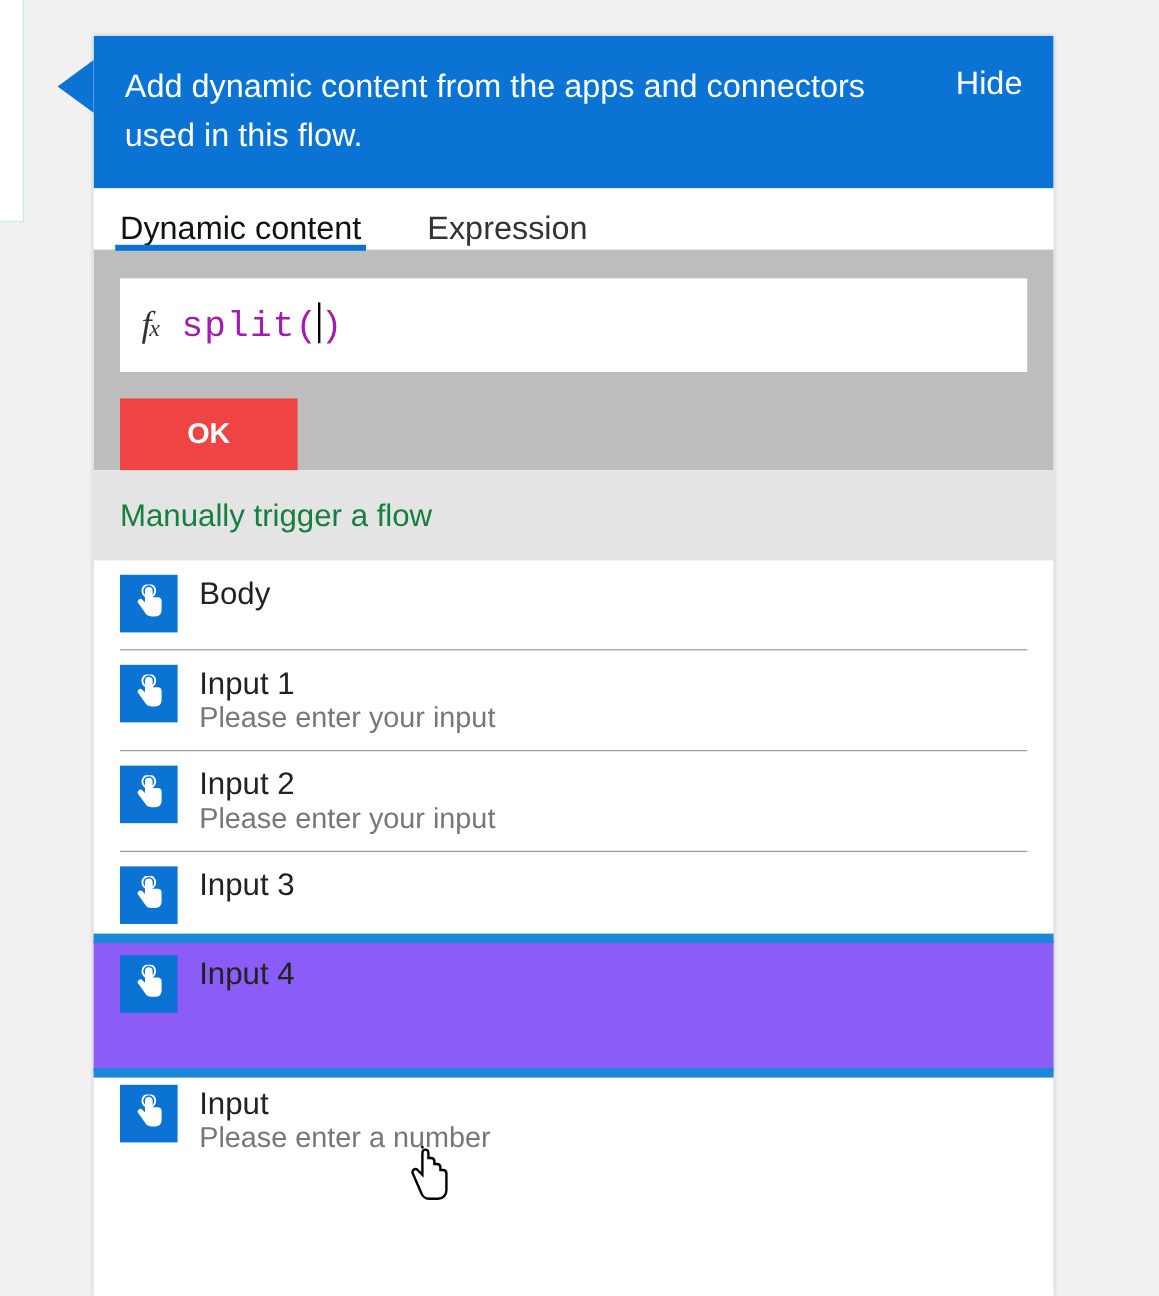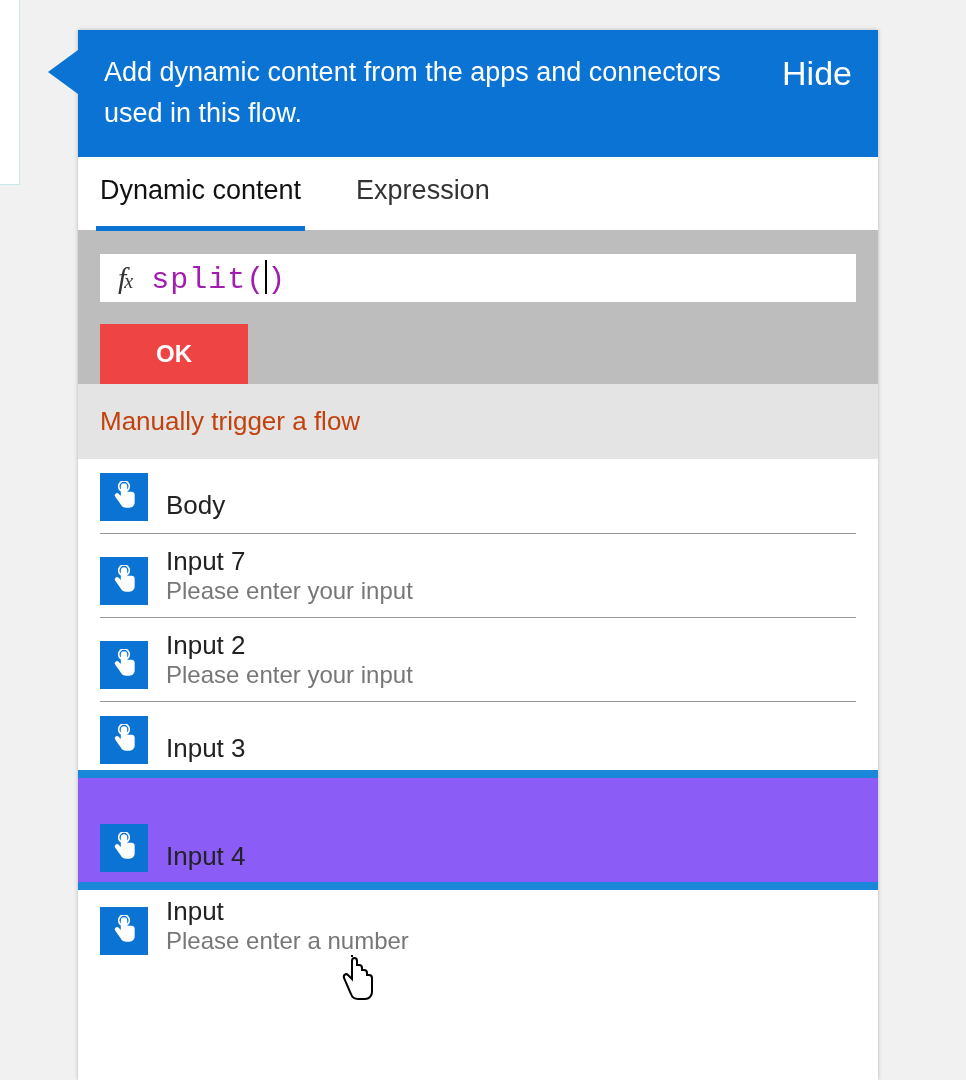--- a/index.html
+++ b/index.html
@@ -56,37 +56,37 @@
     display: flex;
     align-items: flex-start;
     justify-content: space-between;
   }
   .header-desc {
     font-size: 27px;
     line-height: 1.5;
     max-width: 640px;
   }
   .header-hide {
-    font-size: 34px;
+    font-size: 27px;
     padding-top: 2px;
     cursor: pointer;
     margin-left: 48px;
   }
 
   
   .tabs {
     display: flex;
     gap: 55px;
     padding: 18px 0 0 22px;
     background: #ffffff;
   }
   .tab {
     font-size: 27px;
     color: #333;
-    padding-bottom: 24px;
+    padding-bottom: 2px;
     cursor: pointer;
     position: relative;
   }
   .tab.active {
     color: #111;
     font-weight: 400;
   }
   .tab.active::after {
     content: "";
     position: absolute;
@@ -97,21 +97,21 @@
     background: #0a73d4;
   }
 
   
   .formula-area {
     background: #bdbdbd;
     padding: 24px 22px 0 22px;
   }
   .formula-input {
     background: #ffffff;
-    height: 48px;
+    height: 78px;
     display: flex;
     align-items: center;
     padding: 0 18px;
     gap: 20px;
   }
   .fx {
     font-family: "Times New Roman", serif;
     font-style: italic;
     font-size: 30px;
     color: #333;
@@ -139,35 +139,35 @@
     border: none;
     font-size: 24px;
     font-weight: 600;
     padding: 16px 56px;
     cursor: pointer;
   }
 
   
   .section-title {
     background: #e4e4e4;
-    color: #c2410c;
+    color: #15803d;
     font-size: 26px;
     padding: 22px 22px;
     margin-top: 0;
   }
 
   
   .items {
     display: flex;
     flex-direction: column;
     padding: 0;
   }
   .item {
     display: flex;
-    align-items: flex-end;
+    align-items: flex-start;
     gap: 18px;
     padding: 12px 22px 12px 22px;
     cursor: pointer;
     position: relative;
     min-height: 74px;
   }
   .item-divider {
     height: 1px;
     background: #9a9a9a;
     margin: 0 22px;
@@ -259,21 +259,21 @@
     <div class="item-divider"></div>
 
     <div class="item">
       <div class="item-icon">
         <svg viewBox="0 0 24 30">
             <path d="M12 2a3 3 0 0 0-3 3v9l-2-2a2 2 0 0 0-3 3l5 7c1 2 3 3 5 3h3c3 0 5-2 5-5v-7c0-2-1-3-3-3h-4V5a3 3 0 0 0-3-3z" fill="#fff"></path>
             <circle cx="12" cy="5" r="5" fill="none" stroke="#fff" stroke-width="1.5"></circle>
           </svg>
       </div>
       <div class="item-text">
-        <div class="item-label">Input 7</div>
+        <div class="item-label">Input 1</div>
         <div class="item-desc">Please enter your input</div>
       </div>
     </div>
     <div class="item-divider"></div>
 
     <div class="item">
       <div class="item-icon">
         <svg viewBox="0 0 24 30">
             <path d="M12 2a3 3 0 0 0-3 3v9l-2-2a2 2 0 0 0-3 3l5 7c1 2 3 3 5 3h3c3 0 5-2 5-5v-7c0-2-1-3-3-3h-4V5a3 3 0 0 0-3-3z" fill="#fff"></path>
             <circle cx="12" cy="5" r="5" fill="none" stroke="#fff" stroke-width="1.5"></circle>

